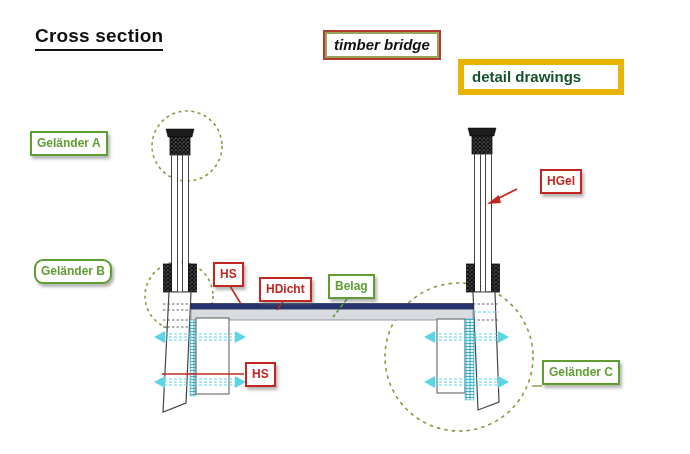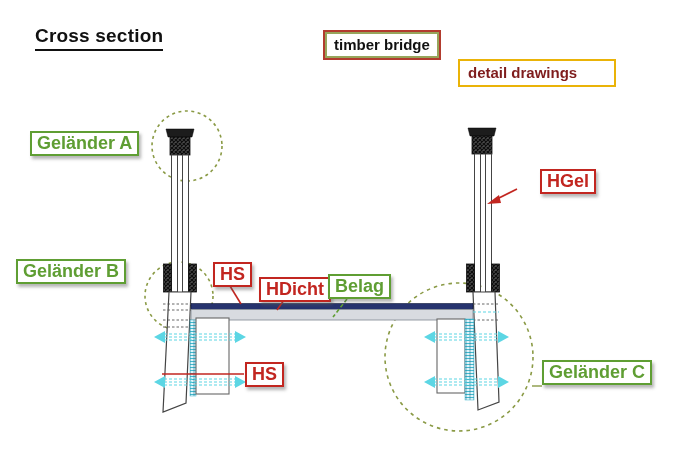--- a/index.html
+++ b/index.html
@@ -6,48 +6,48 @@
   .canvas{
     position:relative;width:690px;height:454px;background:#fff;overflow:hidden;
     font-family:"Liberation Sans","DejaVu Sans",sans-serif;
   }
   .page-title{
     position:absolute;left:35px;top:25px;
     font-size:19px;font-weight:bold;color:#111;
     border-bottom:2px solid #111;padding-bottom:2px;letter-spacing:.2px;
   }
   .tag{
-    position:absolute;font-size:18px;font-weight:bold;
+    position:absolute;font-size:12px;font-weight:bold;
     background:#fff;padding:1px 5px;white-space:nowrap;
     box-shadow:2px 3px 3px rgba(90,90,90,.45);
     line-height:19px;
   }
   .tag.red{color:#c22620;border:2px solid #c22620;}
   .tag.green{color:#5f9e33;border:2px solid #5f9e33;}
   .legend-box{
     position:absolute;font-size:15px;font-weight:bold;background:#fff;
     padding:2px 8px;white-space:nowrap;line-height:20px;
   }
   .legend-box.black{
     color:#111;border:2px solid #b23b2e;
     box-shadow:inset 0 0 0 2px #97a55b;
     padding:3px 9px;
   }
   .legend-box.red{color:#c22620;border:2px solid #c22620;min-width:166px;}
-  .legend-box.green{color:#7f1d1d;border:2px solid #eab308;min-width:138px;}
+  .legend-box.green{color:#14532d;border:6px solid #eab308;min-width:138px;}
   svg.drawing{position:absolute;left:0;top:0;}
 </style>
 </head>
 <body>
 
 <div class="canvas">
 
   <div class="page-title">Cross section</div>
 
-  <div class="legend-box black" style="left:323px;top:30px;">timber bridge</div>
+  <div class="legend-box black" style="left:323px;top:30px;font-style:italic;">timber bridge</div>
   <div class="legend-box green" style="left:458px;top:59px;">detail drawings</div>
 
   <svg class="drawing" width="690" height="454" viewBox="0 0 690 454">
     <defs>
       <pattern id="hatch" width="4" height="4" patternUnits="userSpaceOnUse">
         <rect width="4" height="4" fill="#4a4a4a"></rect>
         <path d="M0,4 L4,0 M0,0 L4,4" stroke="#0c0c0c" stroke-width="1.2"></path>
       </pattern>
       <pattern id="cyanhatch" width="4" height="3" patternUnits="userSpaceOnUse">
         <rect width="4" height="3" fill="#dff6fa"></rect>
@@ -139,21 +139,21 @@
     <line x1="347" y1="299" x2="333" y2="317" stroke="#5f9e33" stroke-width="1.6" stroke-dasharray="4 2.5"></line>
     <g>
       <line x1="517" y1="189" x2="497" y2="199" stroke="#c22620" stroke-width="1.6"></line>
       <polygon points="487,204 499,195 501,203" fill="#c22620"></polygon>
     </g>
     <line x1="162" y1="374" x2="244" y2="374" stroke="#c22620" stroke-width="1.6"></line>
     <line x1="532" y1="386" x2="542" y2="386" stroke="#8a9a45" stroke-width="1.4"></line>
   </svg>
 
   <div class="tag green" style="left:30px;top:131px;">Geländer A</div>
-  <div class="tag green" style="left:16px;top:259px;">Geländer B</div>
+  <div class="tag green" style="left:34px;top:259px;border-radius:9px;">Geländer B</div>
   <div class="tag red" style="left:213px;top:262px;">HS</div>
   <div class="tag red" style="left:259px;top:277px;">HDicht</div>
   <div class="tag green" style="left:328px;top:274px;">Belag</div>
   <div class="tag red" style="left:540px;top:169px;">HGel</div>
   <div class="tag red" style="left:245px;top:362px;">HS</div>
   <div class="tag green" style="left:542px;top:360px;">Geländer C</div>
 
 </div>
 
 </body></html>

